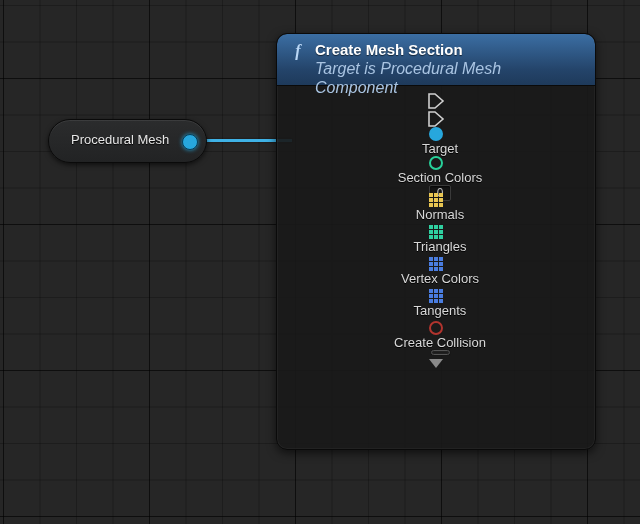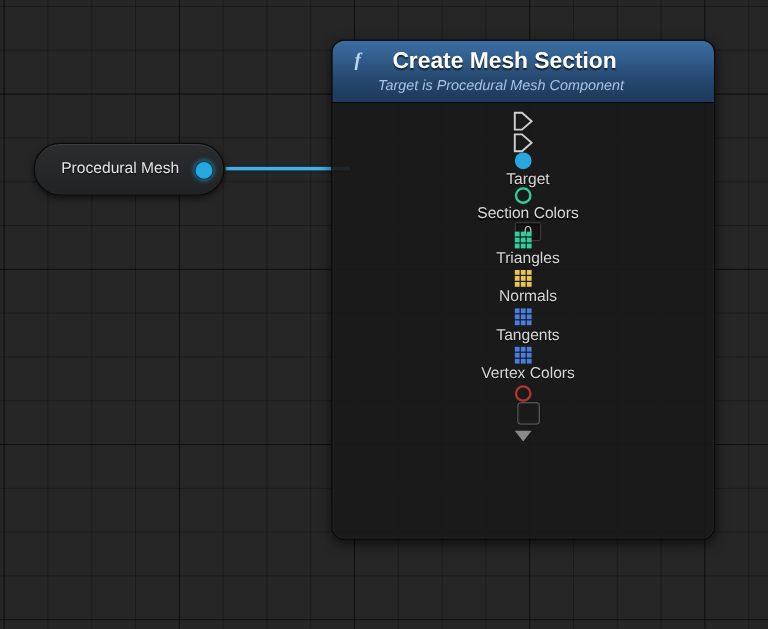--- a/index.html
+++ b/index.html
@@ -25,21 +25,21 @@
   .wire {
     position: absolute; top: 139px; left: 188px;
     width: 104px; height: 3px;
     background: #3fb2e6;
     box-shadow: 0 0 2px rgba(0,0,0,0.6);
     z-index: 2;
   }
 
   
   .var-node {
-    position: absolute; top: 119px; left: 28px;
+    position: absolute; top: 119px; left: 48px;
     width: 157px; height: 42px;
     border-radius: 22px;
     background: linear-gradient(#2b2c2d, #222324);
     border: 1px solid #0a0a0a;
     box-shadow: 0 2px 5px rgba(0,0,0,0.6), inset 0 1px 0 rgba(255,255,255,0.08);
     z-index: 3; color: #e6e6e6;
   }
   .var-node .label {
     position: absolute; left: 22px; top: 12px;
     text-shadow: 0 1px 1px #000;
@@ -68,22 +68,22 @@
     display: flex; align-items: flex-start; gap: 8px;
     box-sizing: border-box; border-radius: 10px 10px 0 0;
   }
   .fx-icon {
     width: 18px; height: 18px; flex: 0 0 18px; margin-top: 1px;
     display: flex; align-items: center; justify-content: center;
     color: #bad7f5; font-style: italic; font-family: Georgia, serif;
     font-size: 16px; font-weight: 600;
   }
   .func-title { display: flex; flex-direction: column; line-height: 1.15; }
-  .func-title .t { color: #fff; font-weight: 600; font-size: 19px; text-shadow: 0 1px 1px rgba(0,0,0,.6); margin-left: 12px;}
-  .func-title .s { color: #a9c4e2; font-style: italic; font-size: 12px; margin-top: 2px;}
+  .func-title .t { color: #fff; font-weight: 600; font-size: 15px; text-shadow: 0 1px 1px rgba(0,0,0,.6);}
+  .func-title .s { color: #a9c4e2; font-style: italic; font-size: 16px; margin-top: 2px;}
 
   .node-body { padding: 6px 10px 2px 10px; }
 
   .row { display: flex; align-items: center; height: 29px; flex-direction: column; }
   .row.flow { height: 32px; justify-content: space-between; padding: 0 4px; margin-bottom: 3px;}
   .row .lab { margin-left: 8px; color: #d8d8d8; text-shadow: 0 1px 0 #000; }
 
   
   .exec-pin { width: 18px; height: 18px; }
   .exec-pin svg { width: 18px; height: 18px; display: block;}
@@ -175,82 +175,83 @@
     <div class="row" style="height:34px">
       <span class="pin int"></span>
       <span class="lab">Section Colors</span>
       <span class="int-field">
         <span>0</span>
       </span>
     </div>
 
 
     <div class="row" style="margin-top:3px">
+      <span class="arr-pin vec">
+          <span></span>
+          <span></span>
+          <span></span>
+          <span></span>
+          <span></span>
+          <span></span>
+          <span></span>
+          <span></span>
+          <span></span>
+        </span>
+      <span class="lab">Normals</span>
+    </div>
+
+    <div class="row" style="margin-top:3px">
       <span class="arr-pin ints">
           <span></span>
           <span></span>
           <span></span>
           <span></span>
           <span></span>
           <span></span>
           <span></span>
           <span></span>
           <span></span>
         </span>
       <span class="lab">Triangles</span>
     </div>
 
-    <div class="row" style="margin-top:3px">
-      <span class="arr-pin vec">
-          <span></span>
-          <span></span>
-          <span></span>
-          <span></span>
-          <span></span>
-          <span></span>
-          <span></span>
-          <span></span>
-          <span></span>
-        </span>
-      <span class="lab">Normals</span>
-    </div>
-
+
+    <div class="row" style="margin-top:3px">
+      <span class="arr-pin lstr">
+          <span></span>
+          <span></span>
+          <span></span>
+          <span></span>
+          <span></span>
+          <span></span>
+          <span></span>
+          <span></span>
+          <span></span>
+        </span>
+      <span class="lab">Vertex Colors</span>
+    </div>
 
     <div class="row" style="margin-top:3px">
       <span class="arr-pin v2d">
           <span></span>
           <span></span>
           <span></span>
           <span></span>
           <span></span>
           <span></span>
           <span></span>
           <span></span>
           <span></span>
         </span>
       <span class="lab">Tangents</span>
-    </div>
-
-    <div class="row" style="margin-top:3px">
-      <span class="arr-pin lstr">
-          <span></span>
-          <span></span>
-          <span></span>
-          <span></span>
-          <span></span>
-          <span></span>
-          <span></span>
-          <span></span>
-          <span></span>
-        </span>
-      <span class="lab">Vertex Colors</span>
     </div>
 
     <div class="row" style="margin-top:3px; height:34px">
       <span class="pin bool"></span>
+      <span class="lab">Create Collision</span>
       <span class="chk"></span>
     </div>
 
     <div class="expand">
       <span class="tri"></span>
     </div>
 
   </div>
 </div>
 

